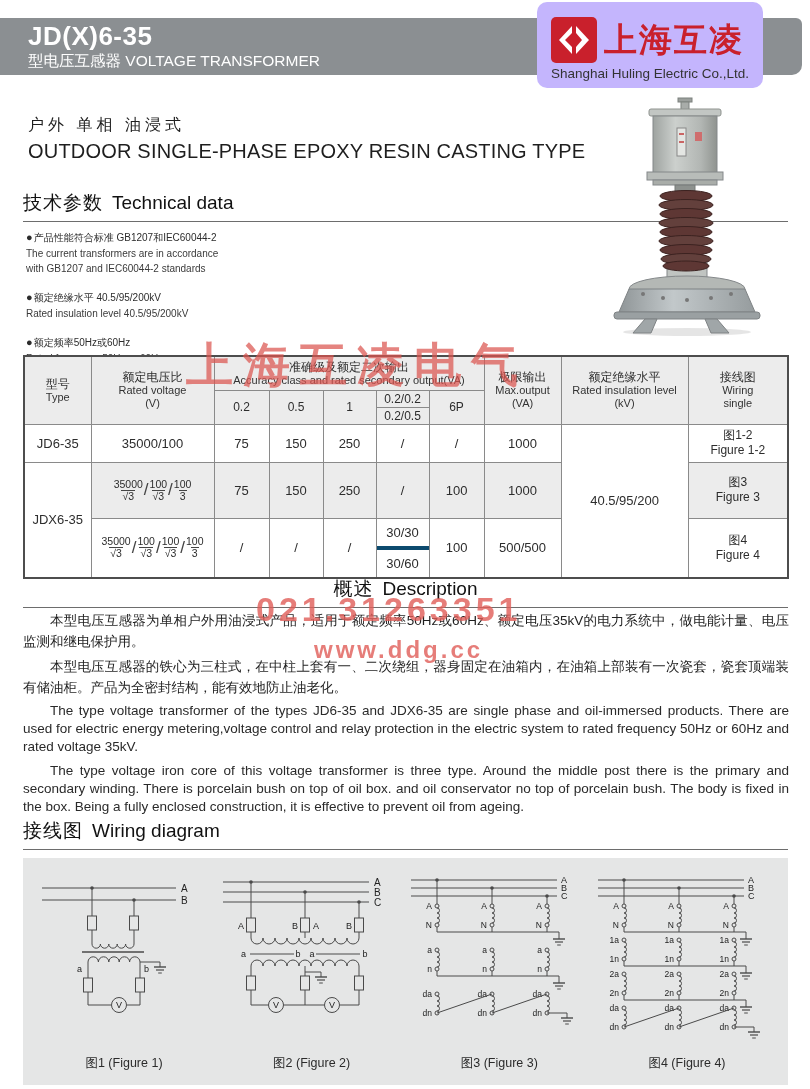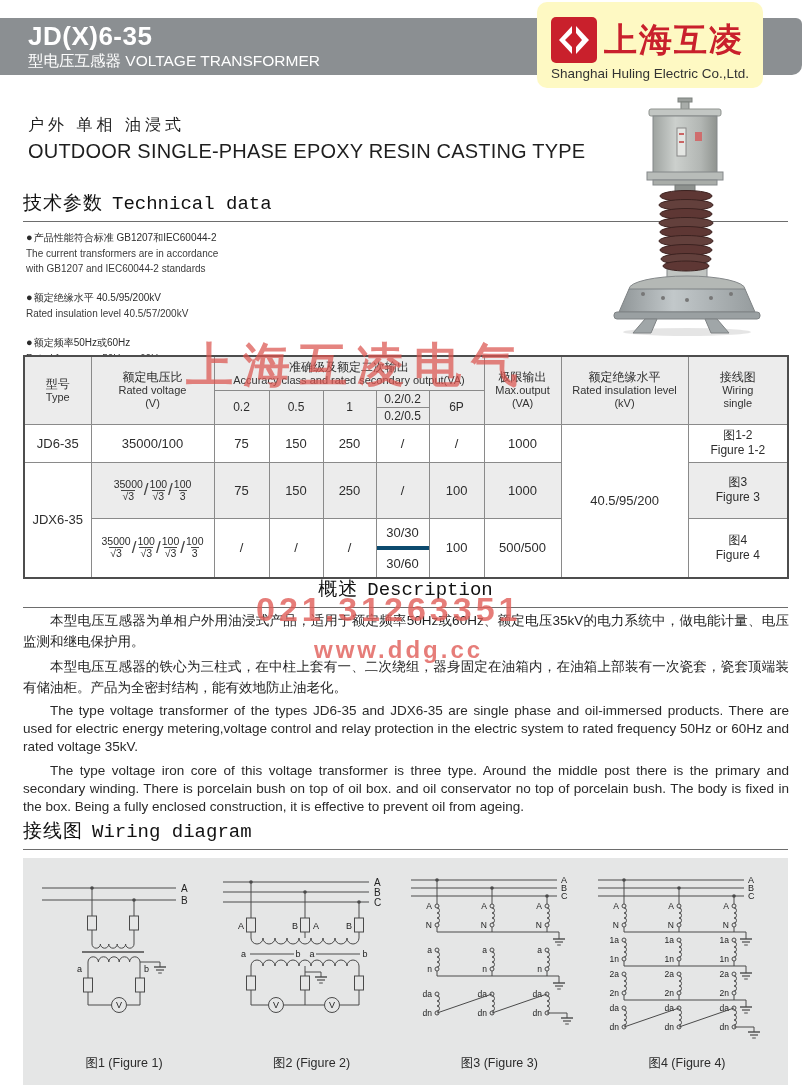--- a/index.html
+++ b/index.html
@@ -6,30 +6,30 @@
   body{
     width:810px;height:1089px;position:relative;background:#ffffff;
     font-family:"Liberation Sans",sans-serif;color:#222;overflow:hidden;
   }
   .abs{position:absolute;}
   
   .header-bar{left:0;top:18px;width:802px;height:57px;background:#8b8f92;border-radius:0 6px 10px 0;}
   .header-text{left:28px;top:22px;color:#fff;}
   .model{font-size:26px;font-weight:bold;letter-spacing:.5px;line-height:28px;}
   .subtitle{font-size:15.5px;line-height:20px;margin-top:1px;}
-  .logo-panel{left:537px;top:2px;width:226px;height:86px;background:#fef9c3;border-radius:10px;}
+  .logo-panel{left:537px;top:2px;width:226px;height:86px;background:#c4b5fd;border-radius:10px;}
   .logo-sq{position:absolute;left:14px;top:15px;width:46px;height:46px;}
   .brand-cn{position:absolute;left:67px;top:18px;font-size:33px;font-weight:bold;color:#c9202c;letter-spacing:2px;line-height:40px;}
   .brand-en{position:absolute;left:4px;top:64px;width:218px;text-align:center;font-size:13.5px;color:#333;}
   
   .intro{left:28px;top:112px;color:#1e1e1e;}
   .intro-cn{font-size:16px;letter-spacing:4px;line-height:26px;}
   .intro-en{font-size:20px;letter-spacing:.2px;line-height:27px;}
   
-  .sec{left:23px;width:765px;font-family:Liberation Mono, monospace;}
+  .sec{left:23px;width:765px;}
   .sec-head{font-size:19px;color:#111;}
   .sec-head .h-cn{letter-spacing:1px;}
   .sec-head .h-en{margin-left:9px;}
   .rule{height:0;border-top:1.5px solid #6d6d6d;margin-top:5px;}
   
   .bullets{left:26px;top:229px;width:420px;font-size:10px;color:#2c2c2c;}
   .bullet{margin-bottom:13px;}
   .b-cn{line-height:16px;}
   .dot-mark::before{content:"●";font-size:11px;margin-right:1px;}
   .b-en{line-height:15px;color:#3a3a3a;white-space:pre-line;}
@@ -101,21 +101,21 @@
 </div>
 
 <div class="abs bullets">
   <div class="bullet">
     <div class="b-cn"><span class="dot-mark"></span><span>产品性能符合标准 GB1207和IEC60044-2</span></div>
     <div class="b-en">The current transformers are in accordance
 with GB1207 and IEC60044-2 standards</div>
   </div>
   <div class="bullet">
     <div class="b-cn"><span class="dot-mark"></span><span>额定绝缘水平 40.5/95/200kV</span></div>
-    <div class="b-en">Rated insulation level 40.5/57/200kV</div>
+    <div class="b-en">Rated insulation level 40.5/95/200kV</div>
   </div>
   <div class="bullet">
     <div class="b-cn"><span class="dot-mark"></span><span>额定频率50Hz或60Hz</span></div>
     <div class="b-en">Rated frequency 50Hz or 60Hz</div>
   </div>
 </div>
 
 <svg class="abs" style="left:583px;top:96px;" width="207" height="242" viewBox="0 0 207 242">
   <defs>
     <linearGradient id="gTank" x1="0" x2="1" y1="0" y2="0">

